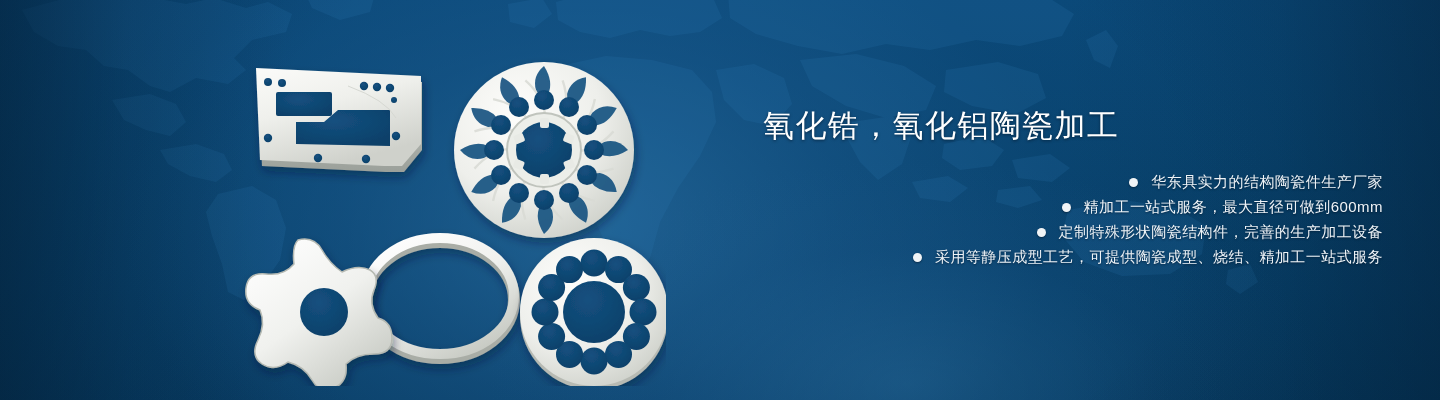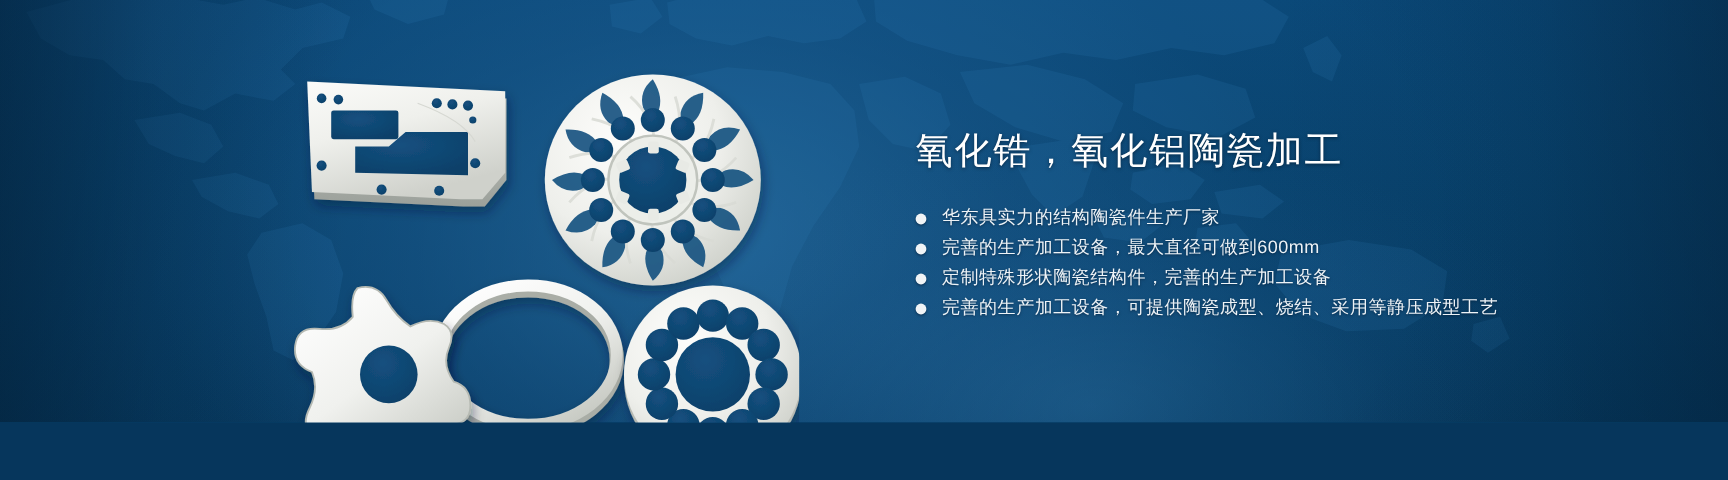--- a/index.html
+++ b/index.html
@@ -4,21 +4,21 @@
 <style>
   html,body{margin:0;padding:0;}
   body{
     width:1440px;height:400px;overflow:hidden;
     font-family:"Liberation Sans","DejaVu Sans",sans-serif;
     background:#06365c;
   }
 
   
   .banner{
-    position:relative;width:1440px;height:352px;overflow:hidden;
+    position:relative;width:1440px;height:400px;overflow:hidden;
     background:#07436f;
   }
 
   
   .bg-base{
     position:absolute;inset:0;
     background:linear-gradient(180deg,#0a4979 0%,#08436e 42%,#073f68 72%,#063a60 100%);
   }
   
   .bg-sweep{
@@ -76,21 +76,21 @@
     letter-spacing:1.4px;color:#ffffff;
     text-shadow:0 1px 3px rgba(0,12,26,.55);
     white-space:nowrap;
   }
   .bullets{
     list-style:none;margin:0;padding:0;
     margin-top:25px;
   }
   .bullet{
     display:flex;align-items:center;
-    height:22px;margin-bottom:3px;
+    height:22px;margin-bottom:3px;justify-content:flex-end;
   }
   .bullet .dot{
     flex:0 0 auto;width:9px;height:9px;border-radius:50%;
     background:#f1f4f6;margin-right:13px;
     box-shadow:0 1px 2px rgba(0,10,24,.45);
   }
   .bullet .btxt{
     font-size:15px;line-height:22px;color:#eef3f7;
     letter-spacing:.45px;white-space:nowrap;
     text-shadow:0 1px 2px rgba(0,12,26,.5);
@@ -299,26 +299,26 @@
   <div class="copy">
     <h1 class="headline">氧化锆，氧化铝陶瓷加工</h1>
 
     <ul class="bullets">
       <li class="bullet">
         <span class="dot"></span>
         <span class="btxt">华东具实力的结构陶瓷件生产厂家</span>
       </li>
       <li class="bullet">
         <span class="dot"></span>
-        <span class="btxt">完善的生产加工设备，最大直径可做到600mm</span>
+        <span class="btxt">精加工一站式服务，最大直径可做到600mm</span>
       </li>
       <li class="bullet">
         <span class="dot"></span>
         <span class="btxt">定制特殊形状陶瓷结构件，完善的生产加工设备</span>
       </li>
       <li class="bullet">
         <span class="dot"></span>
-        <span class="btxt">完善的生产加工设备，可提供陶瓷成型、烧结、采用等静压成型工艺</span>
+        <span class="btxt">采用等静压成型工艺，可提供陶瓷成型、烧结、精加工一站式服务</span>
       </li>
     </ul>
   </div>
 
 </div>
 
 </body></html>

